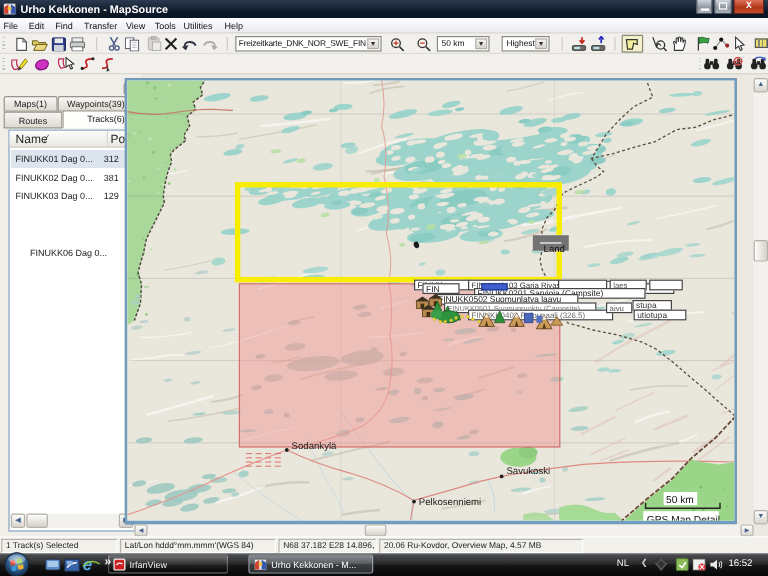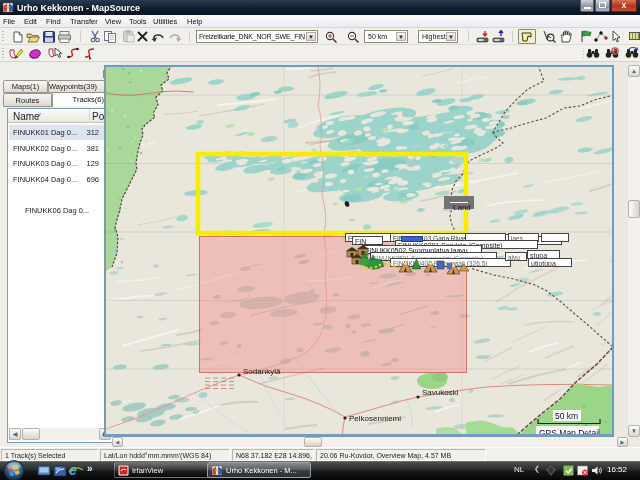--- a/index.html
+++ b/index.html
@@ -188,45 +188,41 @@
         <rect x="2" y="2" width="3" height="5" rx="1" fill="#222"></rect>
         <rect x="9" y="2" width="3" height="5" rx="1" fill="#222"></rect>
         <rect x="5.5" y="4" width="3" height="3" fill="#222"></rect>
         <path d="M4 2 Q8 -1 12 2" stroke="#3858c0" stroke-width="1.2" fill="none"></path>
         <polygon points="12.5,0 13.5,3.5 10.5,3" fill="#3858c0"></polygon>
       </svg>
     </div>
     <div class="abs" style="left:0;top:62px;width:118px;height:385px;background:#efeee8">
       <div class="abs" style="left:103px;top:7px;width:11px;height:10px;background:linear-gradient(#fcfcfa,#dcd9d0);border:1px solid #8a887e;border-radius:2px;font-size:6px;text-align:center;line-height:9px;color:#222">◀</div>
       <div class="abs" style="left:3px;top:18px;width:45px;height:13px;background:linear-gradient(#f8f7f4,#dedbd2);border:1px solid #98968c;border-radius:2px 2px 0 0;font-size:7.5px;text-align:center;line-height:12px;color:#222">Maps(1)</div>
-      <div class="abs" style="left:48px;top:18px;width:57px;height:13px;background:linear-gradient(#f8f7f4,#dedbd2);border:1px solid #98968c;border-radius:2px 2px 0 0;font-size:7.5px;text-align:left;line-height:12px;color:#222">Waypoints(39)</div>
+      <div class="abs" style="left:48px;top:18px;width:57px;height:13px;background:linear-gradient(#f8f7f4,#dedbd2);border:1px solid #98968c;border-radius:2px 2px 0 0;font-size:7.5px;text-align:right;line-height:12px;color:#222">Waypoints(39)</div>
       <div class="abs" style="left:3px;top:31px;width:49px;height:14px;background:linear-gradient(#f6f5f2,#dcd9d0);border:1px solid #98968c;border-radius:2px 2px 0 0;font-size:7.5px;text-align:center;line-height:13px;color:#222">Routes</div>
       <div class="abs" style="left:52px;top:30px;width:53px;height:15px;background:#fdfdfc;border:1px solid #98968c;border-bottom:none;border-radius:2px 2px 0 0;font-size:7.5px;text-align:right;line-height:14px;color:#111">Tracks(6)</div>
       <div class="abs" style="left:7px;top:46px;width:106px;height:335px;background:#fff;border:1px solid #7f9db9">
         <div class="abs" style="left:0;top:0;width:104px;height:14px;background:linear-gradient(#fdfdfd,#e9e7e0);border-bottom:1px solid #c6c3ba;font-size:10px;color:#222">
           <span style="position:absolute;left:5px;top:2px">Name</span>
           <span style="position:absolute;left:30px;top:2px;color:#555">∕</span>
           <div class="abs" style="left:81px;top:0;width:1px;height:14px;background:#d8d5cc"></div>
           <span style="position:absolute;left:84px;top:2px">Point</span>
         </div>
         <div class="abs" style="left:1px;top:16px;width:102px;height:15px;background:#dce4ee;font-size:7.5px;color:#222">
           <span style="position:absolute;left:4px;top:3px;white-space:nowrap">FINUKK01 Dag 0...</span>
           <span style="position:absolute;right:12px;top:3px">312</span>
         </div>
         <div class="abs" style="left:1px;top:31.5px;width:102px;height:15px;font-size:7.5px;color:#222">
           <span style="position:absolute;left:4px;top:3px;white-space:nowrap">FINUKK02 Dag 0...</span>
           <span style="position:absolute;right:12px;top:3px">381</span>
         </div>
         <div class="abs" style="left:1px;top:47.0px;width:102px;height:15px;font-size:7.5px;color:#222">
           <span style="position:absolute;left:4px;top:3px;white-space:nowrap">FINUKK03 Dag 0...</span>
           <span style="position:absolute;right:12px;top:3px">129</span>
-        </div>
-        <div class="abs" style="left:1px;top:62.5px;width:102px;height:15px;font-size:7.5px;color:#222">
-          <span style="position:absolute;left:4px;top:3px;white-space:nowrap">FINUKK04 Dag 0...</span>
-          <span style="position:absolute;right:12px;top:3px">696</span>
         </div>
         <div class="abs" style="left:13px;top:93.5px;width:116px;height:15px;font-size:7.5px;color:#222">
           <span style="position:absolute;left:4px;top:3px;white-space:nowrap">FINUKK06 Dag 0...</span>
           <span style="position:absolute;right:12px;top:3px">233</span>
         </div>
         <div class="abs" style="left:1px;top:319px;width:102px;height:12px;background:#f2f1ed">
           <div class="abs" style="left:0;top:0;width:12px;height:12px;background:linear-gradient(#fdfdfb,#d8d5cc);border:1px solid #b4b1a8;border-radius:2px;font-size:6px;text-align:center;line-height:11px;color:#44618d">◀</div>
           <div class="abs" style="left:13px;top:0;width:18px;height:12px;background:linear-gradient(#fdfdfb,#d4d1c8);border:1px solid #b4b1a8;border-radius:2px"></div>
           <div class="abs" style="right:0;top:0;width:12px;height:12px;background:linear-gradient(#fdfdfb,#d8d5cc);border:1px solid #b4b1a8;border-radius:2px;font-size:6px;text-align:center;line-height:11px;color:#44618d">▶</div>
         </div>
@@ -890,21 +886,21 @@
       </svg>
       <svg class="abs" style="left:53px;top:4px" width="14" height="12">
         <rect x="1" y="1" width="12" height="10" fill="#3a62a8" stroke="#1c2c48" stroke-width="0.8"></rect>
         <path d="M3 8 q3 -4 8 -4" stroke="#fff" stroke-width="1.2" fill="none"></path>
         <rect x="2.5" y="2.5" width="5" height="3" fill="#88b0e0"></rect>
       </svg>
       <div class="abs" style="left:69px;top:2px;width:13px;height:15px;color:#5aa8e8;font-size:14px;font-weight:bold;font-style:italic;line-height:15px">e<svg style="position:absolute;left:-1px;top:1px" width="16" height="13">
           <path d="M1 8 Q8 1 15 6" stroke="#8ac83c" stroke-width="1.2" fill="none"></path>
         </svg></div>
       <div class="abs" style="left:87px;top:2px;color:#eee;font-size:10px;font-weight:bold">»</div>
-      <div class="abs" style="left:114px;top:1px;width:100px;height:16px;background:linear-gradient(rgba(255,255,255,0.22),rgba(255,255,255,0.06) 45%,rgba(0,0,0,0.25));border:1px solid rgba(255,255,255,0.28);border-radius:2px">
+      <div class="abs" style="left:90px;top:1px;width:100px;height:16px;background:linear-gradient(rgba(255,255,255,0.22),rgba(255,255,255,0.06) 45%,rgba(0,0,0,0.25));border:1px solid rgba(255,255,255,0.28);border-radius:2px">
         <svg class="abs" style="left:3px;top:2px" width="11" height="11">
           <rect x="0.5" y="0.5" width="10" height="10" rx="1.5" fill="#fff" stroke="#999" stroke-width="0.6"></rect>
           <rect x="1.5" y="1.5" width="8" height="8" rx="1" fill="#cc2222"></rect>
           <path d="M3 6 q2 -3 5 -1" stroke="#fff" stroke-width="1.1" fill="none"></path>
         </svg>
         <span class="abs" style="left:17px;top:3px;color:#f0f0f0;font-size:7.5px">IrfanView</span>
       </div>
       <div class="abs" style="left:207px;top:1px;width:104px;height:16px;background:linear-gradient(#888b90,#5c5f63 45%,#3a3c3f 55%,#2e3033);border:1px solid #9aa0a6;border-radius:2px">
         <svg class="abs" style="left:4px;top:2px" width="11" height="11">
           <rect x="0" y="1" width="10" height="9" rx="1" fill="#e8e8e8" stroke="#555" stroke-width="0.5"></rect>

